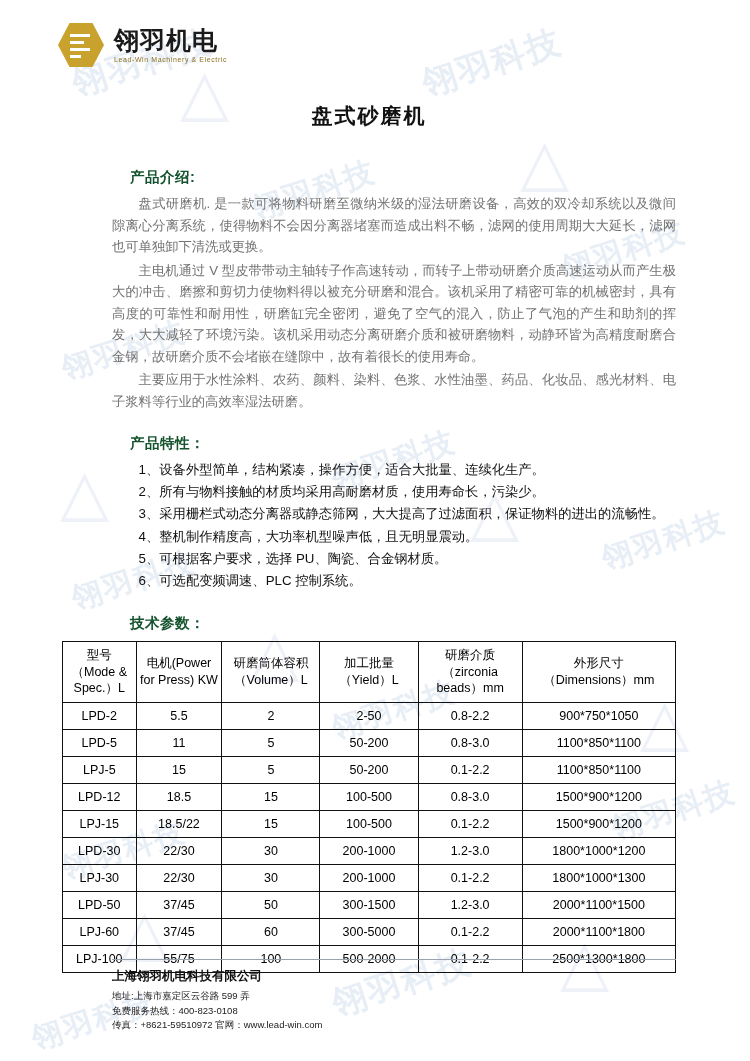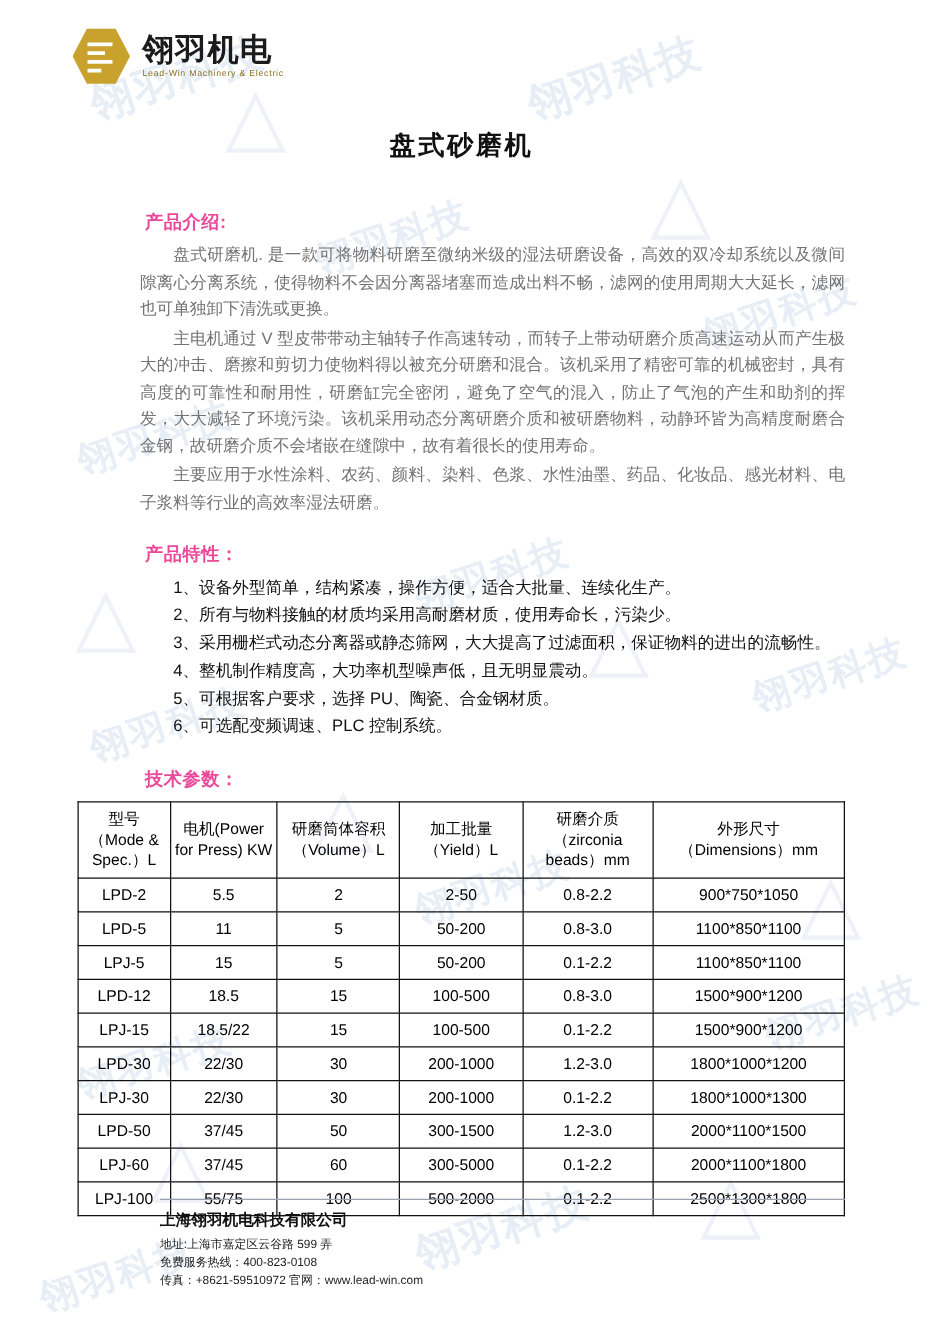--- a/index.html
+++ b/index.html
@@ -108,24 +108,24 @@
     margin: 34px 0 0 0;
     letter-spacing: 2px;
   }
 
   
   .content {
     padding: 0 62px 0 112px;
     margin-top: 38px;
   }
   .sec-head {
-    color: #ec4899;
+    color: #14532d;
     font-weight: bold;
     font-size: 14.5px;
-    margin: 0 0 6px 4px;
+    margin: 0 0 6px 18px;
     letter-spacing: .5px;
   }
   .sec-head.spaced { margin-top: 22px; }
   p.para {
     margin: 0 0 2px 0;
     font-size: 13.3px;
     line-height: 1.62;
     text-align: justify;
     text-indent: 2em;
     color: #737373;
@@ -167,21 +167,21 @@
   .col0 { width: 12%; }
   .col1 { width: 14%; }
   .col2 { width: 16%; }
   .col3 { width: 16%; }
   .col4 { width: 17%; }
   .col5 { width: 25%; }
 
   
   .footer {
     position: absolute;
-    left: 16px; right: 0;
+    left: 0; right: 0;
     bottom: 28px;
     padding: 0 62px 0 112px;
   }
   .footer hr {
     border: none;
     border-top: 1px solid #9aa3ad;
     margin: 0 0 8px 0;
   }
   .footer .company {
     font-size: 12.5px;

